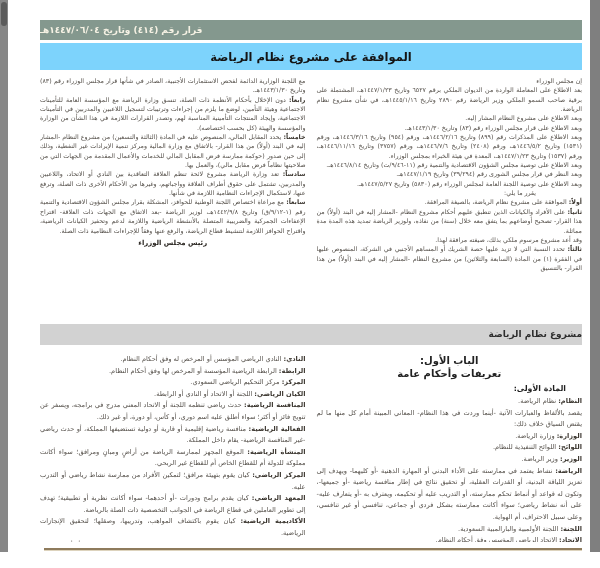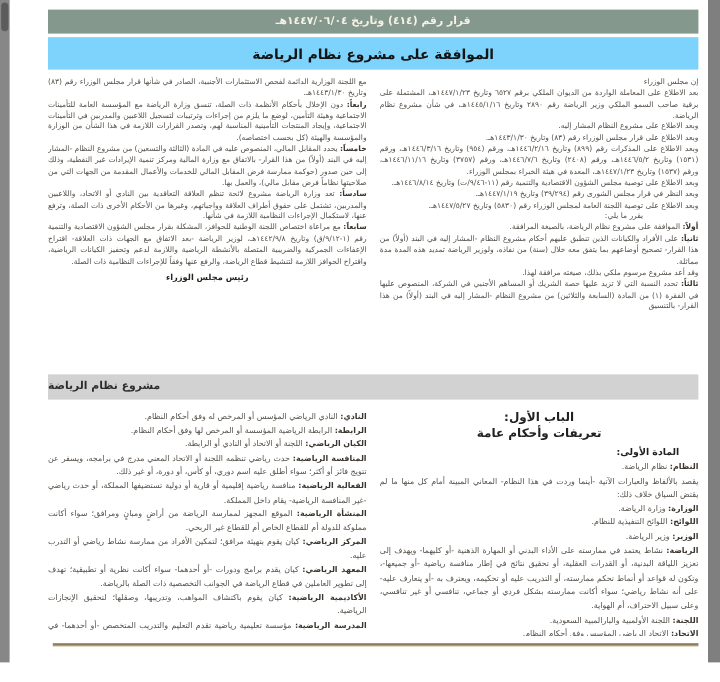--- a/index.html
+++ b/index.html
@@ -6,37 +6,37 @@
   .page{position:relative;width:600px;height:568px;background:#ffffff;overflow:hidden;
         font-family:"DejaVu Sans",sans-serif;}
 
   
   .scroll-left{position:absolute;left:0;top:0;width:8px;height:552px;background:#878787;}
   .scroll-thumb{position:absolute;left:1px;top:2px;width:6px;height:24px;background:#5c5c5c;border-radius:3px;}
   .edge-right{position:absolute;right:0;top:0;width:10px;height:552px;background:#7f7f7f;}
 
   .content{position:absolute;left:40px;top:0;width:542px;direction:rtl;}
 
-  .decree-bar{margin-top:8px;height:20px;background:#84988e;color:#f6f2e4;
-              font-weight:bold;font-size:9px;line-height:20px;text-align:center;}
+  .decree-bar{margin-top:20px;height:20px;background:#84988e;color:#f6f2e4;
+              font-weight:bold;font-size:9px;line-height:20px;text-align:left;}
   .title-bar{margin-top:3px;height:27px;background:#7dd3fc;display:flex;align-items:center;
              justify-content:center;font-size:11.5px;font-weight:bold;color:#141414;}
 
   .cols{display:flex;gap:11px;}
   .col{flex:1;min-width:0;}
 
   .decree-cols{margin-top:6px;height:240px;overflow:hidden;font-size:6.3px;line-height:9.35px;
                color:#55504a;text-align:justify;}
   .decree-cols p{margin:0;}
   .lead{font-weight:bold;color:#3b362f;}
   .indent-1{padding-right:46px;}
   .signature{font-weight:bold;text-align:center;margin-top:4px;font-size:6.9px;color:#26221d;}
 
   .section-bar{margin-top:8px;height:21px;background:#d2d2d2;color:#2d2d2d;
-               font-weight:bold;font-size:9px;line-height:21px;text-align:left;}
+               font-weight:bold;font-size:9px;line-height:21px;text-align:right;}
 
   .system-cols{margin-top:9px;height:188px;overflow:hidden;font-size:6.6px;line-height:11.6px;
                color:#55504a;text-align:justify;}
   .system-cols p{margin:0;}
   .chapter{text-align:center;font-weight:bold;color:#222;font-size:10px;line-height:13px;margin-bottom:3px;}
   .article-title{font-weight:bold;font-size:7.8px;color:#1f1f1f;margin:2px 16px 1px;line-height:12px;}
   .term{font-weight:bold;color:#3b362f;}
 
   .bottom-rule{margin-top:6px;height:2px;background:#8e7b5c;box-shadow:0 1px 0 #ddd3bd;border:none;width:538px;}
 </style>
@@ -95,20 +95,21 @@
         <p><span class="term">الوزارة:</span> <span>وزارة الرياضة.</span></p>
         <p><span class="term">اللوائح:</span> <span>اللوائح التنفيذية للنظام.</span></p>
         <p><span class="term">الوزير:</span> <span>وزير الرياضة.</span></p>
         <p><span class="term">الرياضة:</span> <span>نشاط يعتمد في ممارسته على الأداء البدني أو المهارة الذهنية -أو كليهما- ويهدف إلى تعزيز اللياقة البدنية، أو القدرات العقلية، أو تحقيق نتائج في إطار منافسة رياضية -أو جميعها-، وتكون له قواعد أو أنماط تحكم ممارسته، أو التدريب عليه أو تحكيمه، ويعترف به -أو يتعارف عليه- على أنه نشاط رياضي؛ سواء أكانت ممارسته بشكل فردي أو جماعي، تنافسي أو غير تنافسي، وعلى سبيل الاحتراف، أم الهواية.</span></p>
         <p><span class="term">اللجنة:</span> <span>اللجنة الأولمبية والبارالمبية السعودية.</span></p>
         <p><span class="term">الاتحاد:</span> <span>الاتحاد الرياضي المؤسس وفق أحكام النظام.</span></p>
       </div>
       <div class="col">
         <p><span class="term">النادي:</span> <span>النادي الرياضي المؤسس أو المرخص له وفق أحكام النظام.</span></p>
         <p><span class="term">الرابطة:</span> <span>الرابطة الرياضية المؤسسة أو المرخص لها وفق أحكام النظام.</span></p>
+        <p><span class="term">المركز:</span> <span>مركز التحكيم الرياضي السعودي.</span></p>
         <p><span class="term">الكيان الرياضي:</span> <span>اللجنة أو الاتحاد أو النادي أو الرابطة.</span></p>
         <p><span class="term">المنافسة الرياضية:</span> <span>حدث رياضي تنظمه اللجنة أو الاتحاد المعني مدرج في برامجه، ويسفر عن تتويج فائز أو أكثر؛ سواء أطلق عليه اسم دوري، أو كأس، أو دورة، أو غير ذلك.</span></p>
         <p><span class="term">الفعالية الرياضية:</span> <span>منافسة رياضية إقليمية أو قارية أو دولية تستضيفها المملكة، أو حدث رياضي -غير المنافسة الرياضية- يقام داخل المملكة.</span></p>
         <p><span class="term">المنشأة الرياضية:</span> <span>الموقع المجهز لممارسة الرياضة من أراضٍ ومبانٍ ومرافق؛ سواء أكانت مملوكة للدولة أم للقطاع الخاص أم للقطاع غير الربحي.</span></p>
         <p><span class="term">المركز الرياضي:</span> <span>كيان يقوم بتهيئة مرافق؛ لتمكين الأفراد من ممارسة نشاط رياضي أو التدرب عليه.</span></p>
         <p><span class="term">المعهد الرياضي:</span> <span>كيان يقدم برامج ودورات -أو أحدهما- سواء أكانت نظرية أو تطبيقية؛ تهدف إلى تطوير العاملين في قطاع الرياضة في الجوانب التخصصية ذات الصلة بالرياضة.</span></p>
         <p><span class="term">الأكاديمية الرياضية:</span> <span>كيان يقوم باكتشاف المواهب، وتدريبها، وصقلها؛ لتحقيق الإنجازات الرياضية.</span></p>
         <p><span class="term">المدرسة الرياضية:</span> <span>مؤسسة تعليمية رياضية تقدم التعليم والتدريب المتخصص -أو أحدهما- في نشاط رياضي من خلال مناهج تعليمية وتدريبية؛ بالتوازي مع التعليم العام.</span></p>
       </div>
     </div>

